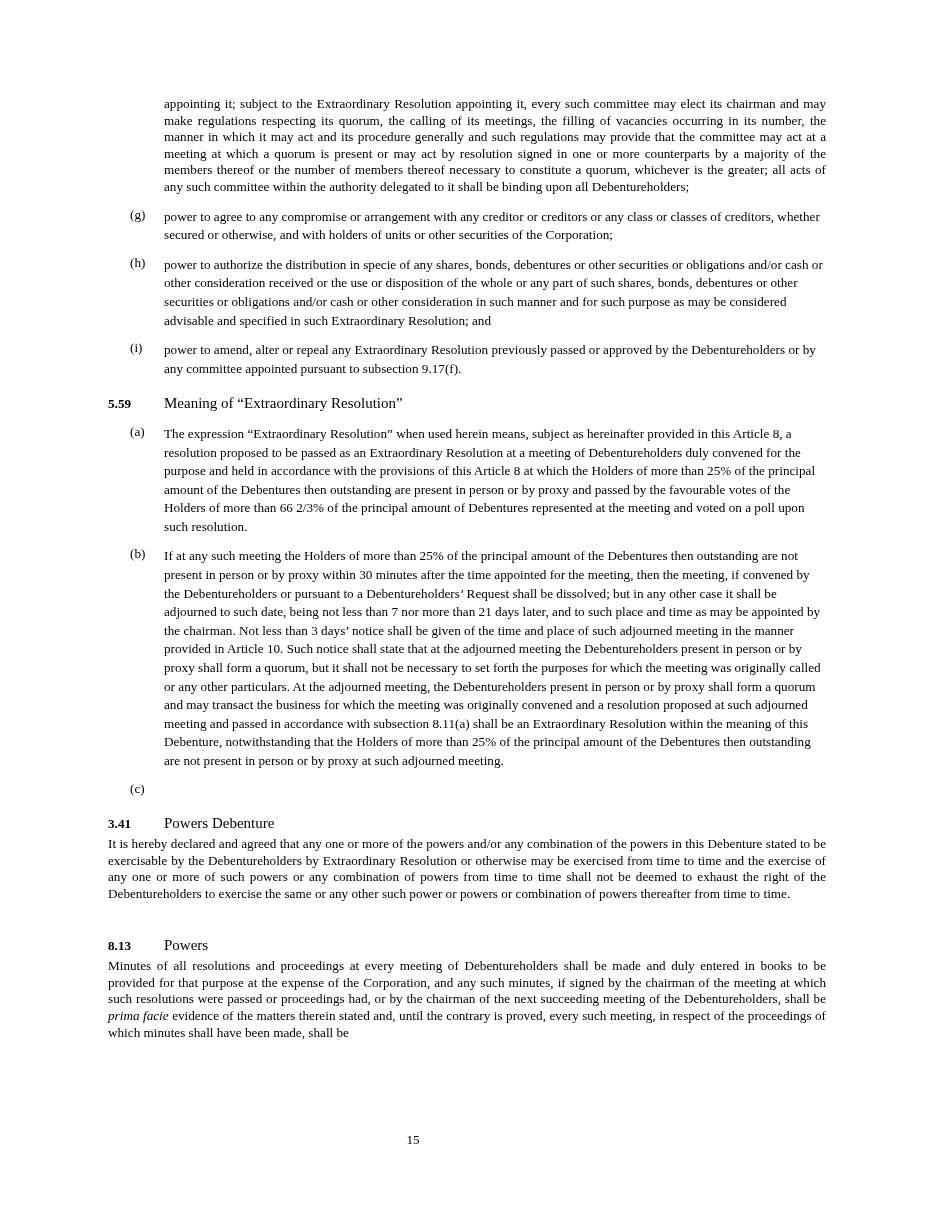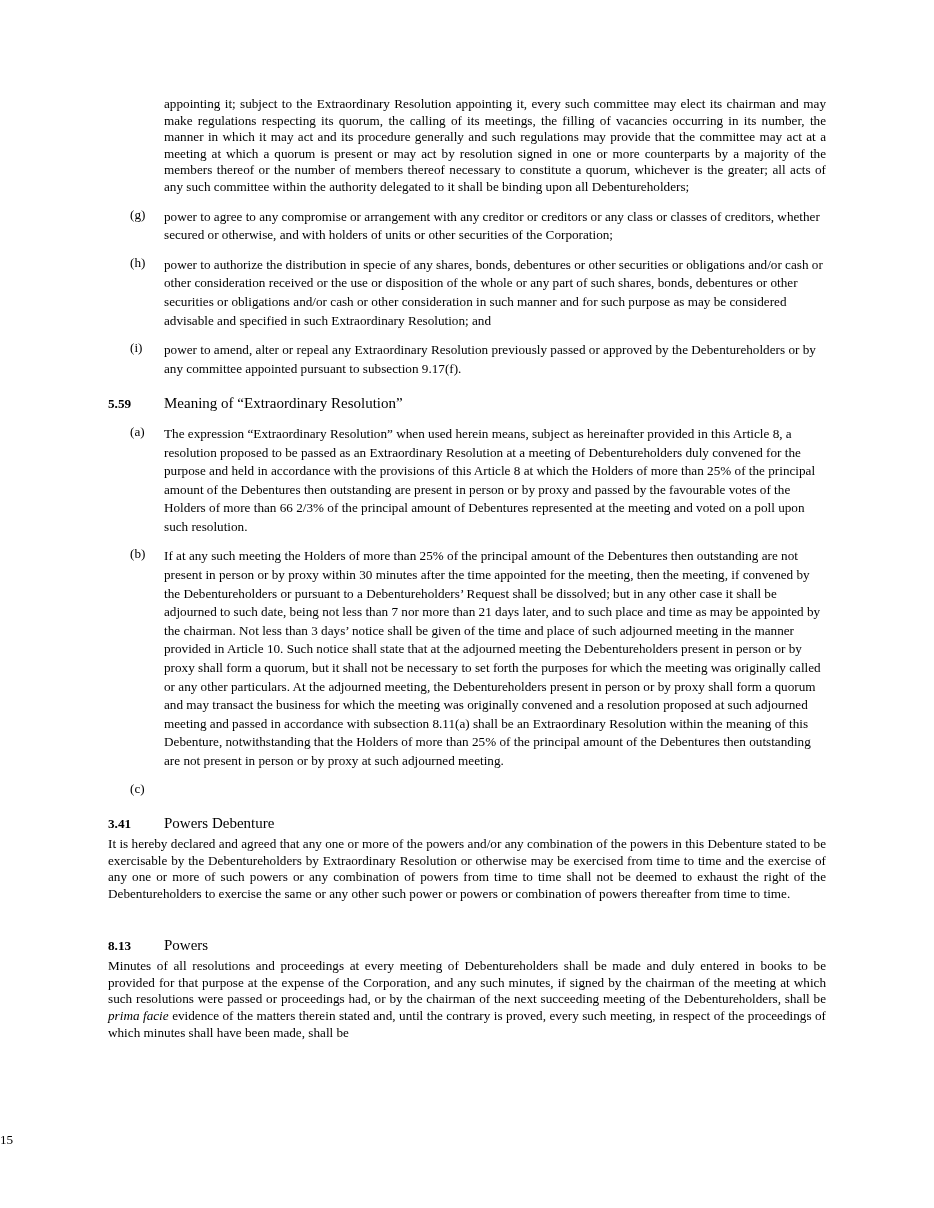--- a/index.html
+++ b/index.html
@@ -72,21 +72,21 @@
   .block-para {
     margin-top: 4px;
   }
   .gap-md { height: 16px; }
   .italic { font-style: italic; }
   .page-number {
     position: absolute;
     left: 0;
     top: 1132px;
     width: 934px;
-    text-align: left;
+    text-align: center;
     padding-right: 108px;
     box-sizing: border-box;
     font-size: 13.2px;
     font-family: "Liberation Serif", serif;
   }
 </style>
 </head>
 <body>
 
 <div class="page">

